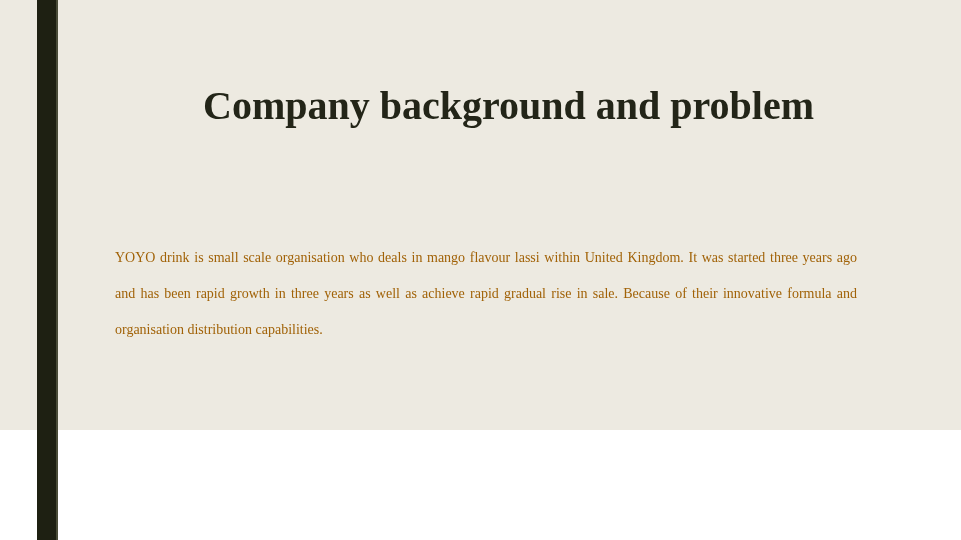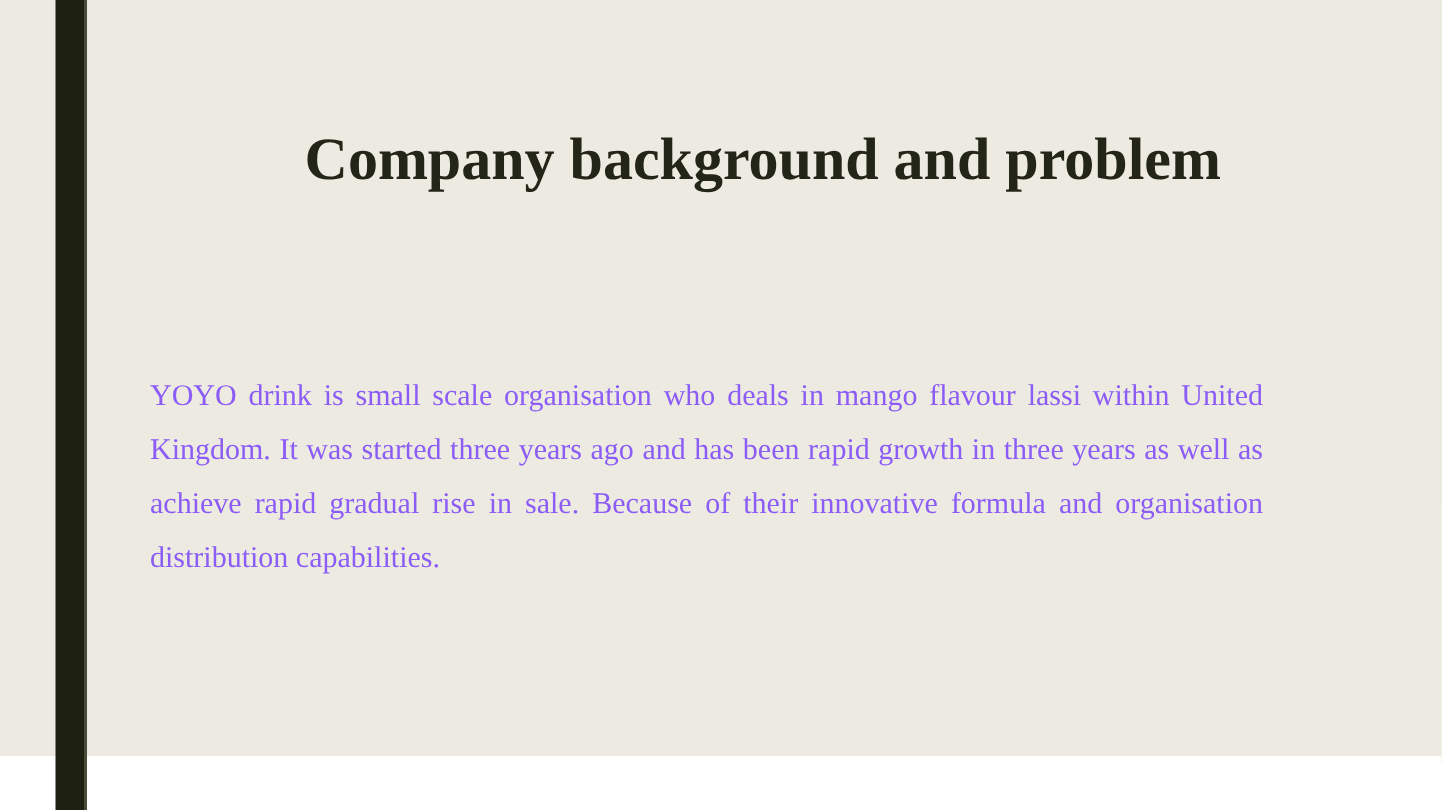--- a/index.html
+++ b/index.html
@@ -8,21 +8,21 @@
   }
   body {
     width: 961px;
     height: 540px;
     overflow: hidden;
     font-family: "Liberation Serif", serif;
   }
   .slide {
     position: relative;
     width: 961px;
-    height: 504px;
+    height: 430px;
     background: #EDEAE1;
   }
   .accent-bar {
     position: absolute;
     left: 37px;
     top: 0;
     width: 19px;
     height: 540px;
     background: #1E2012;
     border-right: 2px solid #4a4c38;
@@ -34,26 +34,26 @@
     top: 57px;
     text-align: center;
     font-size: 40px;
     font-weight: bold;
     color: #232518;
     letter-spacing: 0px;
     line-height: 1.1;
   }
   .slide-body {
     position: absolute;
-    left: 100px;
+    left: 115px;
     width: 742px;
     top: 226px;
-    font-size: 20px;
+    font-size: 14px;
     line-height: 36px;
-    color: #8b5cf6;
+    color: #a16207;
     text-align: justify;
     text-justify: inter-word;
   }
 </style>
 </head>
 <body>
 
 <div class="slide">
   <div class="accent-bar"></div>
   <h1 class="slide-title">Company background and problem</h1>

